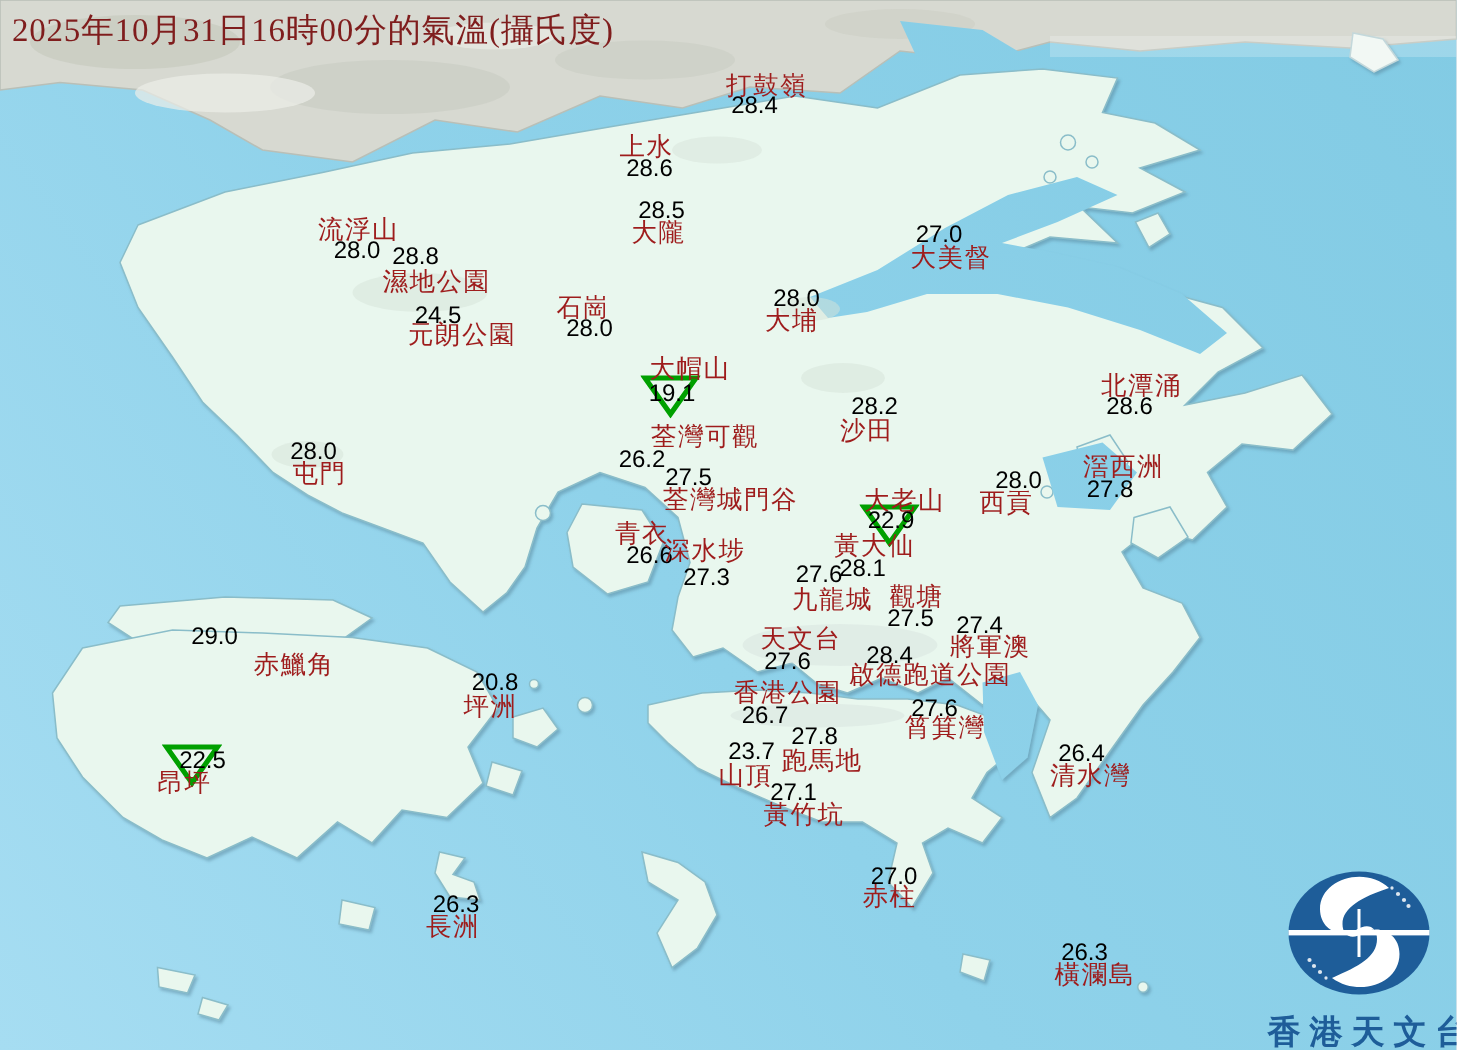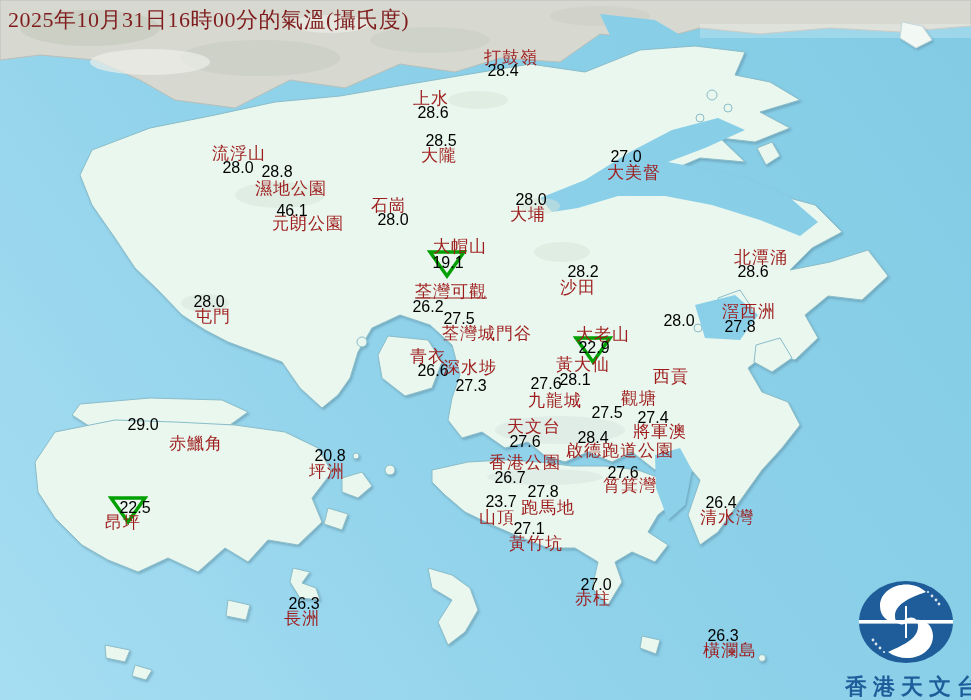--- a/index.html
+++ b/index.html
@@ -138,54 +138,54 @@
       <div class="st-temp" style="left: 238px; top: 168px;">28.0</div>
       <div class="st-name" style="left: 291px; top: 188px;">濕地公園</div>
       <div class="st-temp" style="left: 277px; top: 172px; text-align: center;">28.8</div>
       <div class="st-name" style="left: 634px; top: 172px;">大美督</div>
       <div class="st-temp" style="left: 626px; top: 157px;">27.0</div>
       <div class="st-name" style="left: 528px; top: 214px;">大埔</div>
       <div class="st-temp" style="left: 531px; top: 200px;">28.0</div>
       <div class="st-name" style="left: 389px; top: 205px;">石崗</div>
       <div class="st-temp" style="left: 393px; top: 220px;">28.0</div>
       <div class="st-name" style="left: 308px; top: 223px;">元朗公園</div>
-      <div class="st-temp" style="left: 292px; top: 211px;">46.1</div>
+      <div class="st-temp" style="left: 292px; top: 211px;">24.5</div>
       <svg width="40" height="30" class="peak-marker" style="left: 447px; top: 264px;">
         <polygon points="3,3 37,3 20,27" fill="none" stroke="#00a000" stroke-width="3.4"></polygon>
       </svg>
       <div class="st-name" style="left: 460px; top: 246px;">大帽山</div>
       <div class="st-temp" style="left: 448px; top: 263px;">19.1</div>
       <div class="st-name" style="left: 761px; top: 257px;">北潭涌</div>
       <div class="st-temp" style="left: 753px; top: 272px;">28.6</div>
       <div class="st-name" style="left: 578px; top: 287px;">沙田</div>
       <div class="st-temp" style="left: 583px; top: 272px;">28.2</div>
-      <div class="st-name" style="left: 451px; top: 291px; text-decoration: underline;">荃灣可觀</div>
+      <div class="st-name" style="left: 470px; top: 291px;">荃灣可觀</div>
       <div class="st-temp" style="left: 428px; top: 307px;">26.2</div>
       <div class="st-name" style="left: 213px; top: 316px;">屯門</div>
       <div class="st-temp" style="left: 209px; top: 302px;">28.0</div>
       <div class="st-name" style="left: 487px; top: 333px;">荃灣城門谷</div>
       <div class="st-temp" style="left: 459px; top: 319px;">27.5</div>
       <div class="st-name" style="left: 749px; top: 311px;">滘西洲</div>
       <div class="st-temp" style="left: 740px; top: 327px;">27.8</div>
-      <div class="st-name" style="left: 671px; top: 335px; margin-top: 41px;">西貢</div>
+      <div class="st-name" style="left: 671px; top: 335px;">西貢</div>
       <div class="st-temp" style="left: 679px; top: 321px;">28.0</div>
       <svg width="40" height="30" class="peak-marker" style="left: 593px; top: 350px;">
         <polygon points="3,3 37,3 20,27" fill="none" stroke="#00a000" stroke-width="3.4"></polygon>
       </svg>
       <div class="st-name" style="left: 603px; top: 334px;">大老山</div>
       <div class="st-temp" style="left: 594px; top: 348px;">22.9</div>
       <div class="st-name" style="left: 428px; top: 356px;">青衣</div>
       <div class="st-temp" style="left: 433px; top: 371px;">26.6</div>
       <div class="st-name" style="left: 583px; top: 364px;">黃大仙</div>
       <div class="st-temp" style="left: 575px; top: 380px;">28.1</div>
       <div class="st-name" style="left: 470px; top: 367px;">深水埗</div>
       <div class="st-temp" style="left: 471px; top: 386px;">27.3</div>
       <div class="st-name" style="left: 555px; top: 400px;">九龍城</div>
       <div class="st-temp" style="left: 546px; top: 384px;">27.6</div>
-      <div class="st-name" style="left: 611px; top: 398px; margin-left: 28px;">觀塘</div>
+      <div class="st-name" style="left: 611px; top: 398px;">觀塘</div>
       <div class="st-temp" style="left: 607px; top: 413px;">27.5</div>
       <div class="st-name" style="left: 660px; top: 431px;">將軍澳</div>
       <div class="st-temp" style="left: 653px; top: 418px;">27.4</div>
       <div class="st-name" style="left: 156px; top: 443px; margin-left: 40px;">赤鱲角</div>
       <div class="st-temp" style="left: 143px; top: 425px;">29.0</div>
       <div class="st-name" style="left: 534px; top: 426px;">天文台</div>
       <div class="st-temp" style="left: 525px; top: 442px;">27.6</div>
       <div class="st-name" style="left: 620px; top: 450px;">啟德跑道公園</div>
       <div class="st-temp" style="left: 593px; top: 438px;">28.4</div>
       <div class="st-name" style="left: 327px; top: 471px;">坪洲</div>

